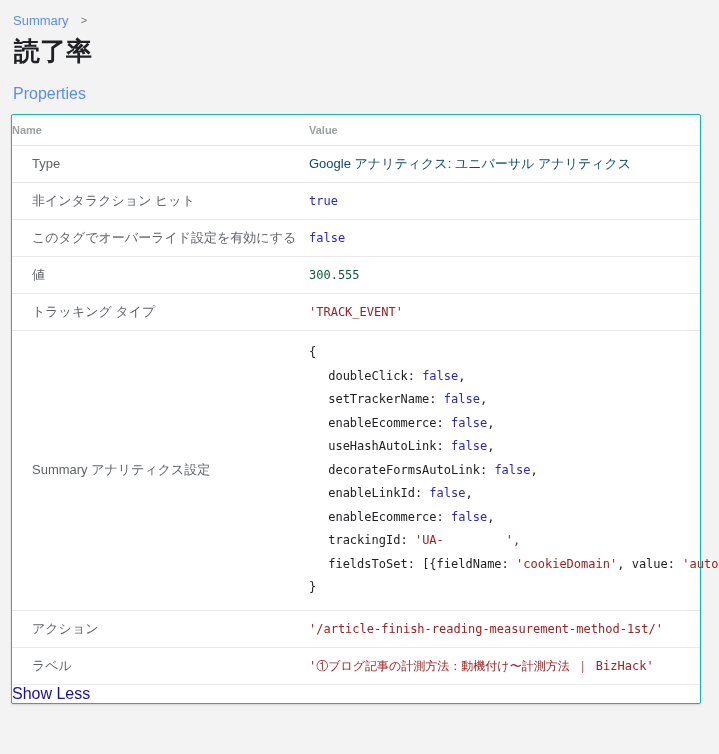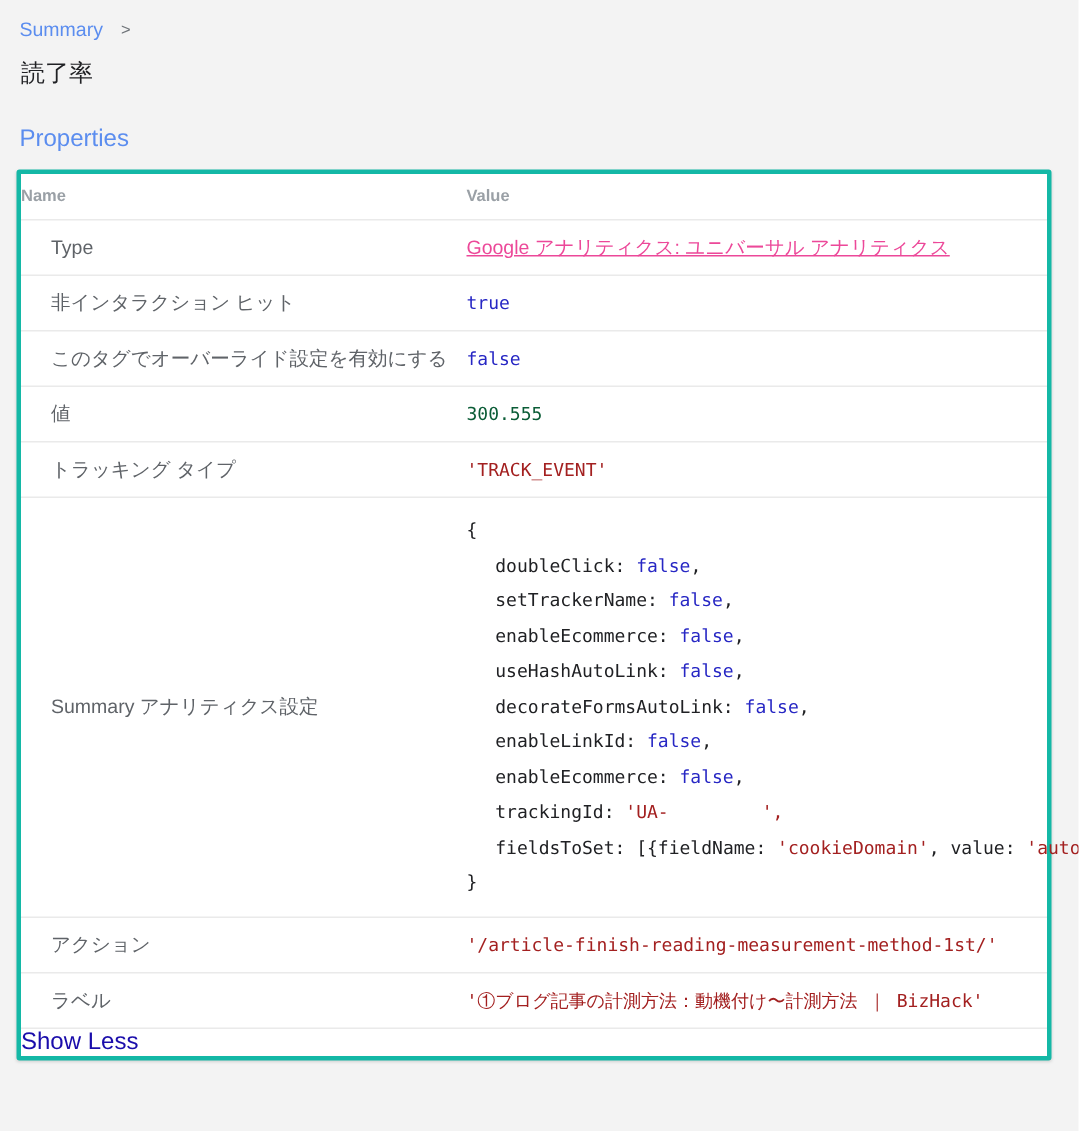--- a/index.html
+++ b/index.html
@@ -38,42 +38,42 @@
   .breadcrumb .crumb-sep {
     color: #70757a;
     font-size: 11px;
     margin-left: 12px;
     vertical-align: 1px;
   }
 
   
   .page-title {
     margin: 9px 0 0 14px;
-    font-size: 16px;
+    font-size: 26px;
     line-height: 26px;
-    font-weight: 400;
+    font-weight: 700;
     color: #202124;
   }
 
   
   .section-heading {
     margin: 20px 0 10px 13px;
     font-size: 16px;
     line-height: 20px;
     font-weight: 400;
     color: #5b8def;
   }
 
   
   .card {
     position: relative;
     margin: 0 0 0 11px;
     width: 690px;
     background: #ffffff;
-    border: 3px solid #14b8a6;
+    border: 1px solid #14b8a6;
     border-radius: 2px;
     box-shadow: 0 1px 2px rgba(60,64,67,.18);
     box-sizing: border-box;
   }
 
   table.props {
     width: 100%;
     border-collapse: collapse;
     table-layout: fixed;
   }
@@ -116,21 +116,21 @@
 
   
   .mono {
     font-family: "DejaVu Sans Mono", "Liberation Mono", monospace;
     font-size: 12px;
     line-height: 18px;
   }
   .v-bool   { color: #2727c4; }
   .v-num    { color: #0a5c36; }
   .v-str    { color: #a32020; }
-  .v-plain  { color: #ec4899; text-decoration: underline; }
+  .v-plain  { color: #0c4a6e; }
 
   td.value.code-cell {
     padding-top: 10px;
     padding-bottom: 10px;
   }
   .codeblock {
     font-family: "DejaVu Sans Mono", "Liberation Mono", monospace;
     font-size: 12px;
     line-height: 23.5px;
     color: #202124;

